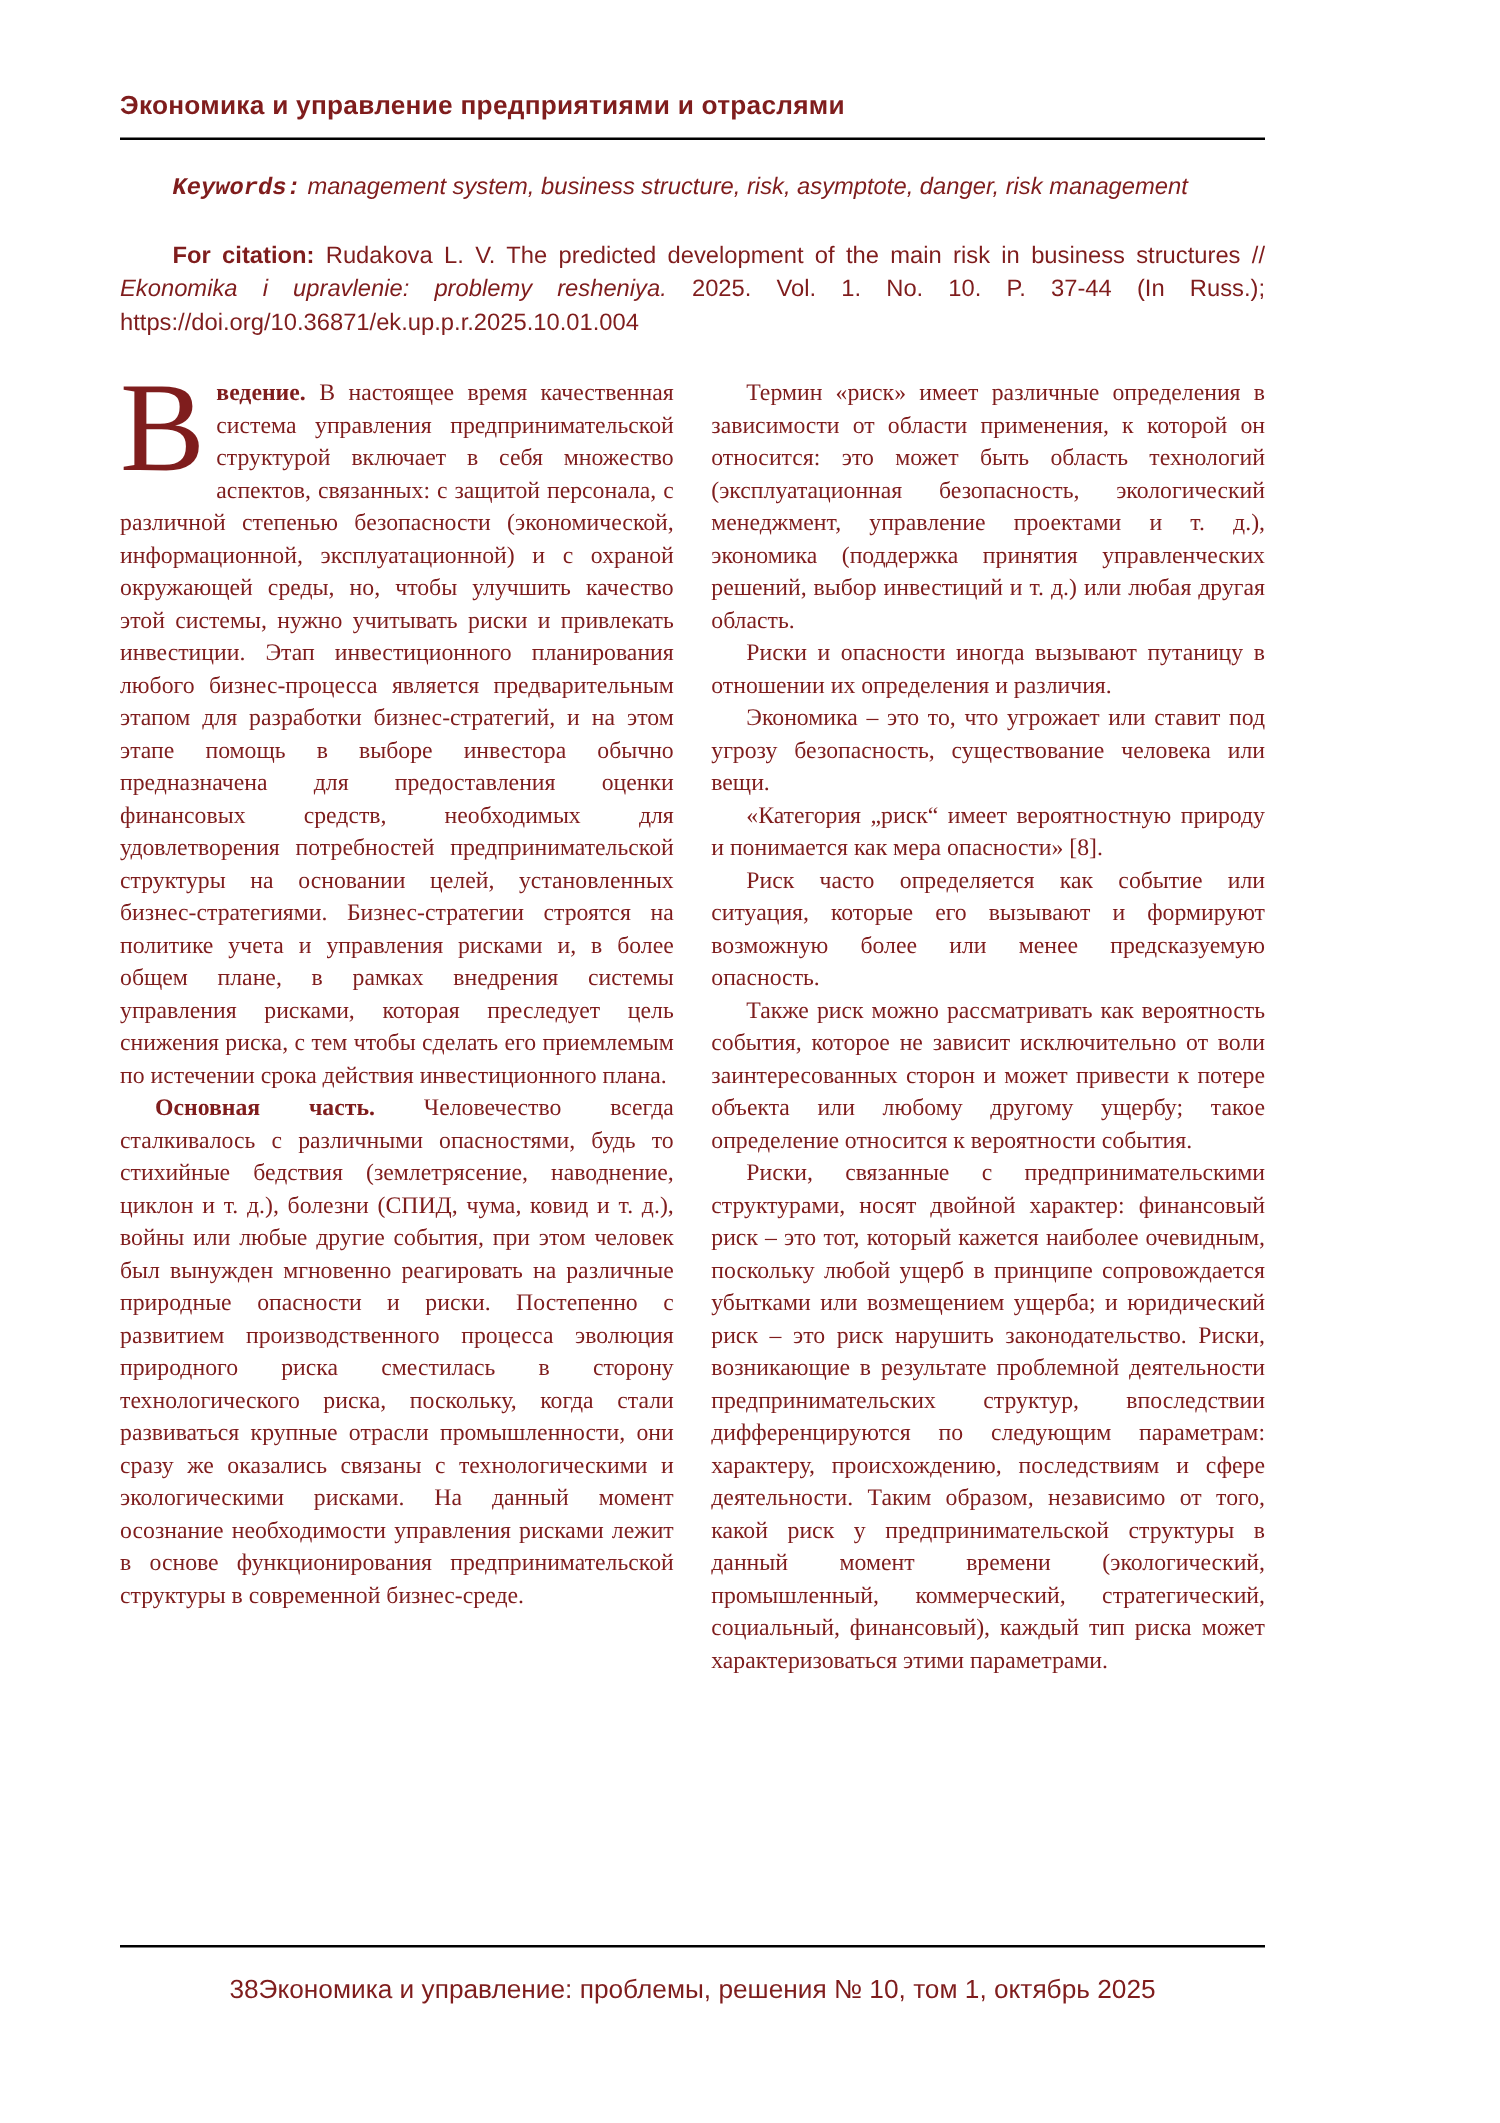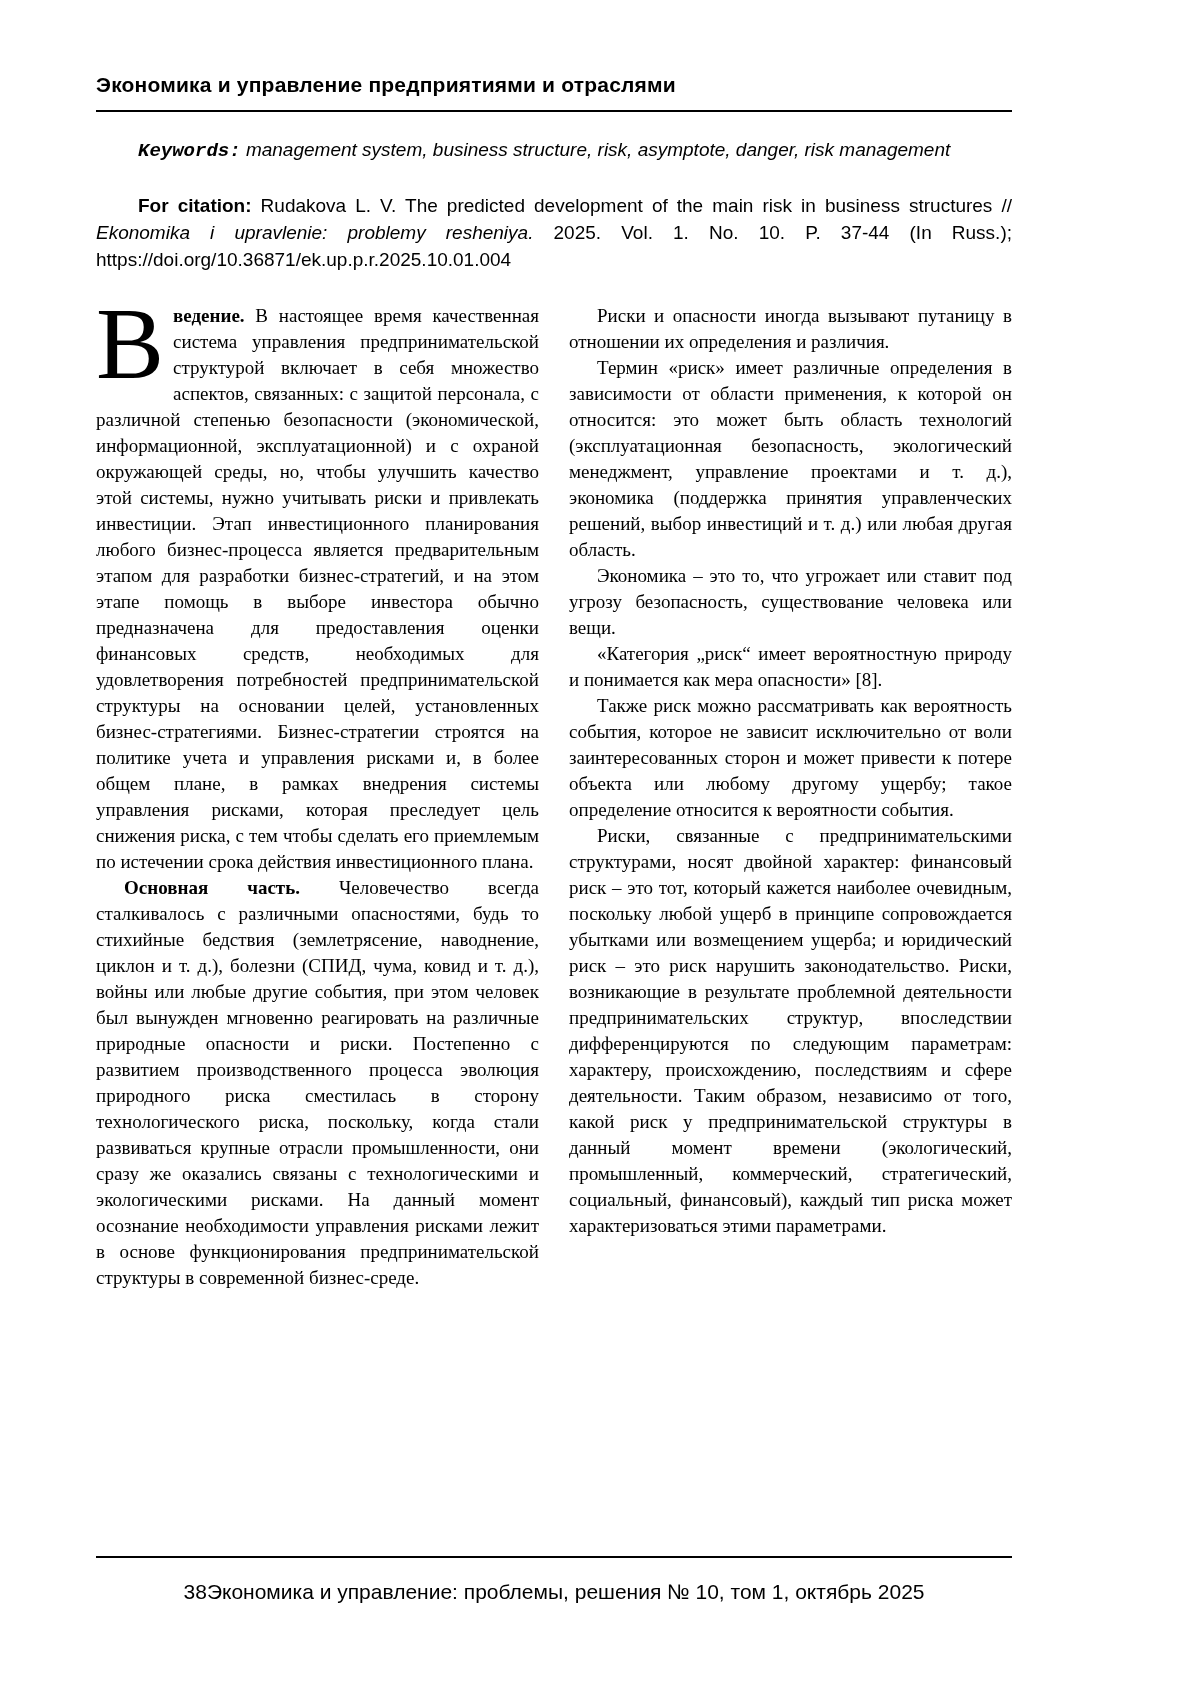--- a/index.html
+++ b/index.html
@@ -3,21 +3,21 @@
 <meta charset="utf-8">
 <style>
   * { margin: 0; padding: 0; box-sizing: border-box; }
   html, body { background: #e9e9e9; }
   .page {
     position: relative;
     width: 1200px;
     height: 1698px;
     margin: 0 auto;
     background: #ffffff;
-    color: #000000;
+    color: #7f1d1d;
     overflow: hidden;
   }
   .content { padding: 72px 188px 0 96px; }
 
   
   .running-title {
     font-family: "Liberation Sans", sans-serif;
     font-weight: bold;
     font-size: 21px;
     line-height: 1.2;
@@ -113,24 +113,25 @@
     <section class="citation">
       <p><span class="cit-label">For citation:</span><span> Rudakova L. V. The predicted development of the main risk in business structures // </span><span class="cit-journal">Ekonomika i upravlenie: problemy resheniya.</span><span> 2025. Vol. 1. No. 10. P. 37-44 (In Russ.); https://doi.org/10.36871/ek.up.p.r.2025.10.01.004</span></p>
     </section>
 
     <main class="columns">
       <div class="col">
         <p><span class="dropcap">В</span><span class="lead">ведение.</span><span> В настоящее время качественная система управления предпринимательской структурой включает в себя множество аспектов, связанных: с защитой персонала, с различной степенью безопасности (экономической, информационной, эксплуатационной) и с охраной окружающей среды, но, чтобы улучшить качество этой системы, нужно учитывать риски и привлекать инвестиции. Этап инвестиционного планирования любого бизнес-процесса является предварительным этапом для разработки бизнес-стратегий, и на этом этапе помощь в выборе инвестора обычно предназначена для предоставления оценки финансовых средств, необходимых для удовлетворения потребностей предпринимательской структуры на основании целей, установленных бизнес-стратегиями. Бизнес-стратегии строятся на политике учета и управления рисками и, в более общем плане, в рамках внедрения системы управления рисками, которая преследует цель снижения риска, с тем чтобы сделать его приемлемым по истечении срока действия инвестиционного плана.</span></p>
         <p class="indent"><span class="lead">Основная часть.</span><span> Человечество всегда сталкивалось с различными опасностями, будь то стихийные бедствия (землетрясение, наводнение, циклон и т. д.), болезни (СПИД, чума, ковид и т. д.), войны или любые другие события, при этом человек был вынужден мгновенно реагировать на различные природные опасности и риски. Постепенно с развитием производственного процесса эволюция природного риска сместилась в сторону технологического риска, поскольку, когда стали развиваться крупные отрасли промышленности, они сразу же оказались связаны с технологическими и экологическими рисками. На данный момент осознание необходимости управления рисками лежит в основе функционирования предпринимательской структуры в современной бизнес-среде.</span></p>
       </div>
       <div class="col">
+        <p class="indent">Термин «риск» имеет различные определения в зависимости от области применения, к которой он относится: это может быть область технологий (эксплуатационная безопасность, экологический менеджмент, управление проектами и т. д.), экономика (поддержка принятия управленческих решений, выбор инвестиций и т. д.) или любая другая область.</p>
         <p class="indent">Риски и опасности иногда вызывают путаницу в отношении их определения и различия.</p>
-        <p class="indent">Термин «риск» имеет различные определения в зависимости от области применения, к которой он относится: это может быть область технологий (эксплуатационная безопасность, экологический менеджмент, управление проектами и т. д.), экономика (поддержка принятия управленческих решений, выбор инвестиций и т. д.) или любая другая область.</p>
         <p class="indent">Экономика – это то, что угрожает или ставит под угрозу безопасность, существование человека или вещи.</p>
         <p class="indent">«Категория „риск“ имеет вероятностную природу и понимается как мера опасности» [8].</p>
+        <p class="indent">Риск часто определяется как событие или ситуация, которые его вызывают и формируют возможную более или менее предсказуемую опасность.</p>
         <p class="indent">Также риск можно рассматривать как вероятность события, которое не зависит исключительно от воли заинтересованных сторон и может привести к потере объекта или любому другому ущербу; такое определение относится к вероятности события.</p>
         <p class="indent">Риски, связанные с предпринимательскими структурами, носят двойной характер: финансовый риск – это тот, который кажется наиболее очевидным, поскольку любой ущерб в принципе сопровождается убытками или возмещением ущерба; и юридический риск – это риск нарушить законодательство. Риски, возникающие в результате проблемной деятельности предпринимательских структур, впоследствии дифференцируются по следующим параметрам: характеру, происхождению, последствиям и сфере деятельности. Таким образом, независимо от того, какой риск у предпринимательской структуры в данный момент времени (экологический, промышленный, коммерческий, стратегический, социальный, финансовый), каждый тип риска может характеризоваться этими параметрами.</p>
       </div>
     </main>
 
   </div>
 
   <footer class="page-footer">
     <div class="rule"></div>
     <div class="footer-line">

